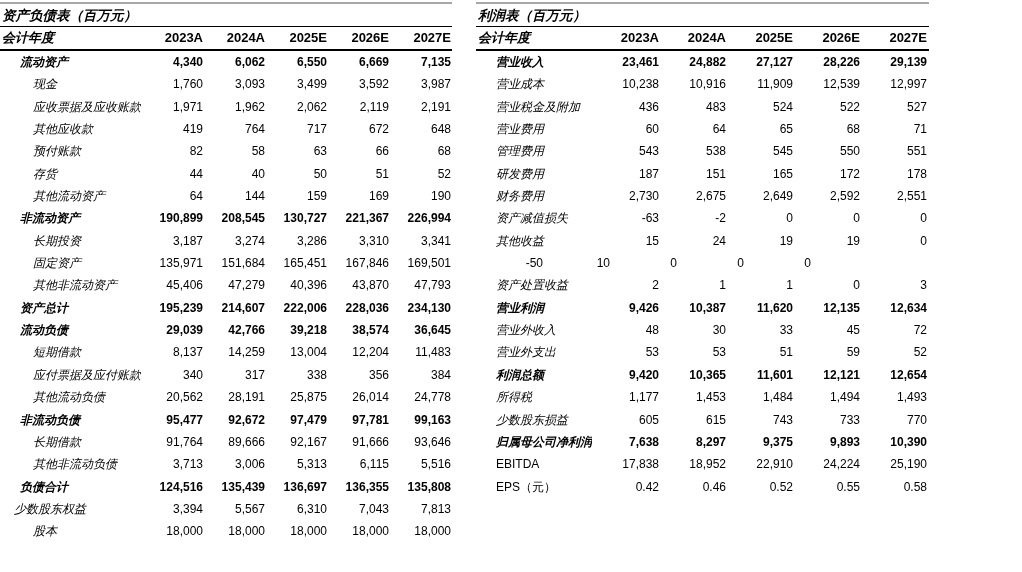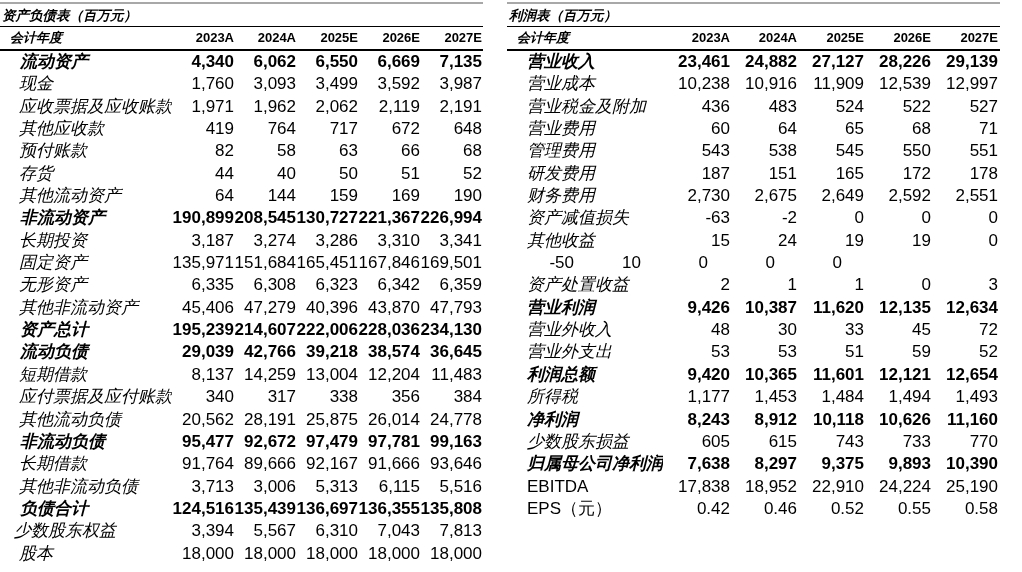--- a/index.html
+++ b/index.html
@@ -44,33 +44,33 @@
     font-size: 13px;
     font-weight: bold;
     border-bottom: 2.5px solid #000000;
   }
   .t-body { }
   .t-row {
     display: flex;
     align-items: center;
     height: 22.35px;
     line-height: 22.35px;
-    font-size: 17px;
+    font-size: 12px;
   }
   .t-row.bold { font-weight: bold; }
 
   .t-label {
     flex: 1 1 auto;
     white-space: nowrap;
     overflow: hidden;
   }
-  .hdr-label { padding-left: 10px; }
+  .hdr-label { padding-left: 2px; }
   .lvl-1   .t-label { padding-left: 20px; }
   .lvl-1-5 .t-label { padding-left: 14px; }
-  .lvl-2   .t-label { padding-left: 19px; }
+  .lvl-2   .t-label { padding-left: 33px; }
 
   .cjk {
     font-family: "Liberation Serif", "DejaVu Serif", serif;
     font-style: italic;
   }
   .cjk.latin {
     font-family: Liberation Sans, sans-serif;
     font-style: normal;
   }
   .num, .t-val {
@@ -178,28 +178,20 @@
         </div>
         <div class="t-row lvl-2">
           <span class="t-label cjk">固定资产</span>
           <span class="t-val num">135,971</span>
           <span class="t-val num">151,684</span>
           <span class="t-val num">165,451</span>
           <span class="t-val num">167,846</span>
           <span class="t-val num">169,501</span>
         </div>
         <div class="t-row lvl-2">
-          <span class="t-label cjk">无形资产</span>
-          <span class="t-val num">6,335</span>
-          <span class="t-val num">6,308</span>
-          <span class="t-val num">6,323</span>
-          <span class="t-val num">6,342</span>
-          <span class="t-val num">6,359</span>
-        </div>
-        <div class="t-row lvl-2">
           <span class="t-label cjk">其他非流动资产</span>
           <span class="t-val num">45,406</span>
           <span class="t-val num">47,279</span>
           <span class="t-val num">40,396</span>
           <span class="t-val num">43,870</span>
           <span class="t-val num">47,793</span>
         </div>
         <div class="t-row lvl-1 bold">
           <span class="t-label cjk">资产总计</span>
           <span class="t-val num">195,239</span>
@@ -423,28 +415,20 @@
           <span class="t-val num">12,654</span>
         </div>
         <div class="t-row lvl-1">
           <span class="t-label cjk">所得税</span>
           <span class="t-val num">1,177</span>
           <span class="t-val num">1,453</span>
           <span class="t-val num">1,484</span>
           <span class="t-val num">1,494</span>
           <span class="t-val num">1,493</span>
         </div>
-        <div class="t-row lvl-1 bold">
-          <span class="t-label cjk">净利润</span>
-          <span class="t-val num">8,243</span>
-          <span class="t-val num">8,912</span>
-          <span class="t-val num">10,118</span>
-          <span class="t-val num">10,626</span>
-          <span class="t-val num">11,160</span>
-        </div>
         <div class="t-row lvl-1">
           <span class="t-label cjk">少数股东损益</span>
           <span class="t-val num">605</span>
           <span class="t-val num">615</span>
           <span class="t-val num">743</span>
           <span class="t-val num">733</span>
           <span class="t-val num">770</span>
         </div>
         <div class="t-row lvl-1 bold">
           <span class="t-label cjk">归属母公司净利润</span>

